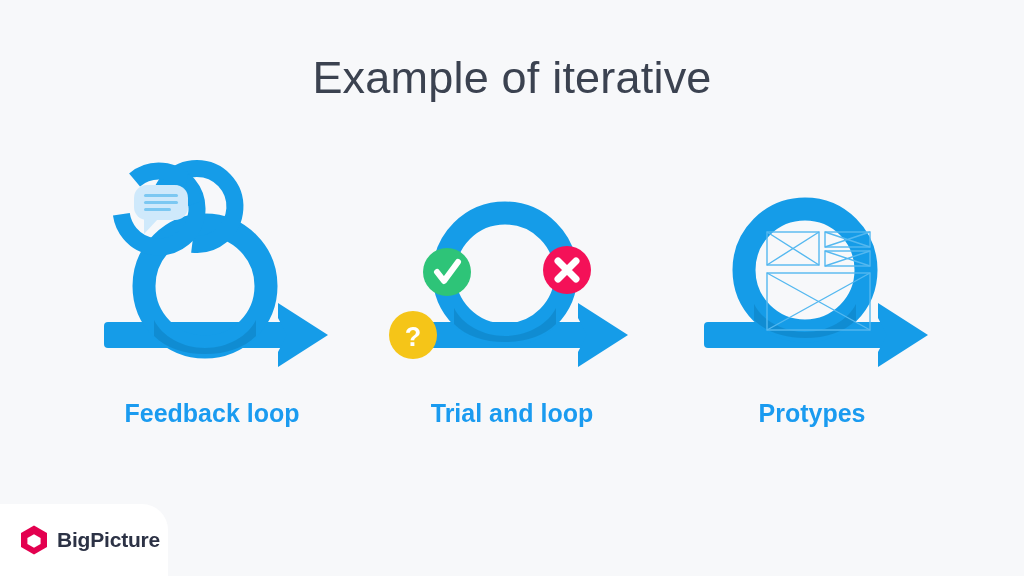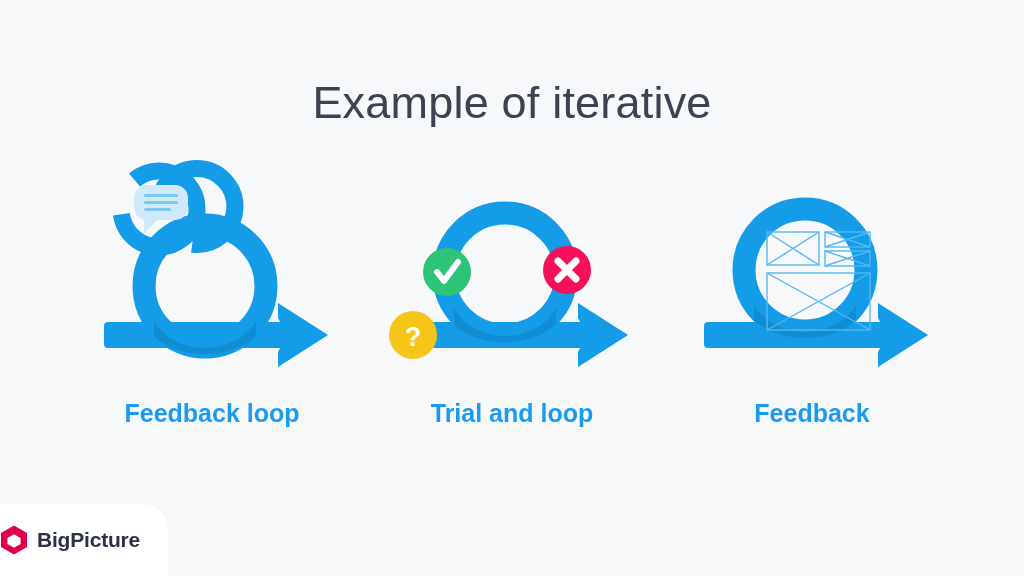--- a/index.html
+++ b/index.html
@@ -27,21 +27,20 @@
     position: absolute;
     top: 52px;
     left: 0;
     width: 1024px;
     text-align: center;
     font-size: 45px;
     font-weight: 400;
     color: #3b4250;
     letter-spacing: 0.2px;
     line-height: 1.15;
-    margin-top: 25px;
   }
 
   
   .columns {
     position: absolute;
     top: 140px;
     left: 0;
     width: 1024px;
     height: 310px;
     display: flex;
@@ -84,20 +83,21 @@
   .logo-card {
     position: absolute;
     left: 0;
     bottom: 0;
     width: 168px;
     height: 72px;
     background: #ffffff;
     border-top-right-radius: 26px;
     display: flex;
     align-items: center;
+    padding-left: 20px;
     box-sizing: border-box;
   }
   .logo-mark {
     width: 28px;
     height: 30px;
     flex: 0 0 auto;
     margin-right: 9px;
   }
   .logo-text {
     font-size: 21px;
@@ -212,21 +212,21 @@
             <path d="M143 92 L188 107 M188 92 L143 107"></path>
 
             <rect x="143" y="111" width="45" height="15"></rect>
             <path d="M143 111 L188 126 M188 111 L143 126"></path>
 
             <rect x="85" y="133" width="103" height="57"></rect>
             <path d="M85 133 L188 190 M188 133 L85 190"></path>
           </g>
         </svg>
       </div>
-      <div class="caption">Feedback</div>
+      <div class="caption">Protypes</div>
     </div>
 
   </div>
 
   <div class="logo-card">
     <svg class="logo-mark" viewBox="0 0 28 30" xmlns="http://www.w3.org/2000/svg">
       <path d="M14 0.6 L27 8 L27 22 L14 29.4 L1 22 L1 8 Z" fill="#e3004f"></path>
       <path d="M14 9.2 L20.6 13 L20.6 19 L14 22.8 L7.4 19 L7.4 13 Z" fill="#ffffff"></path>
     </svg>
     <span class="logo-text">BigPicture</span>

